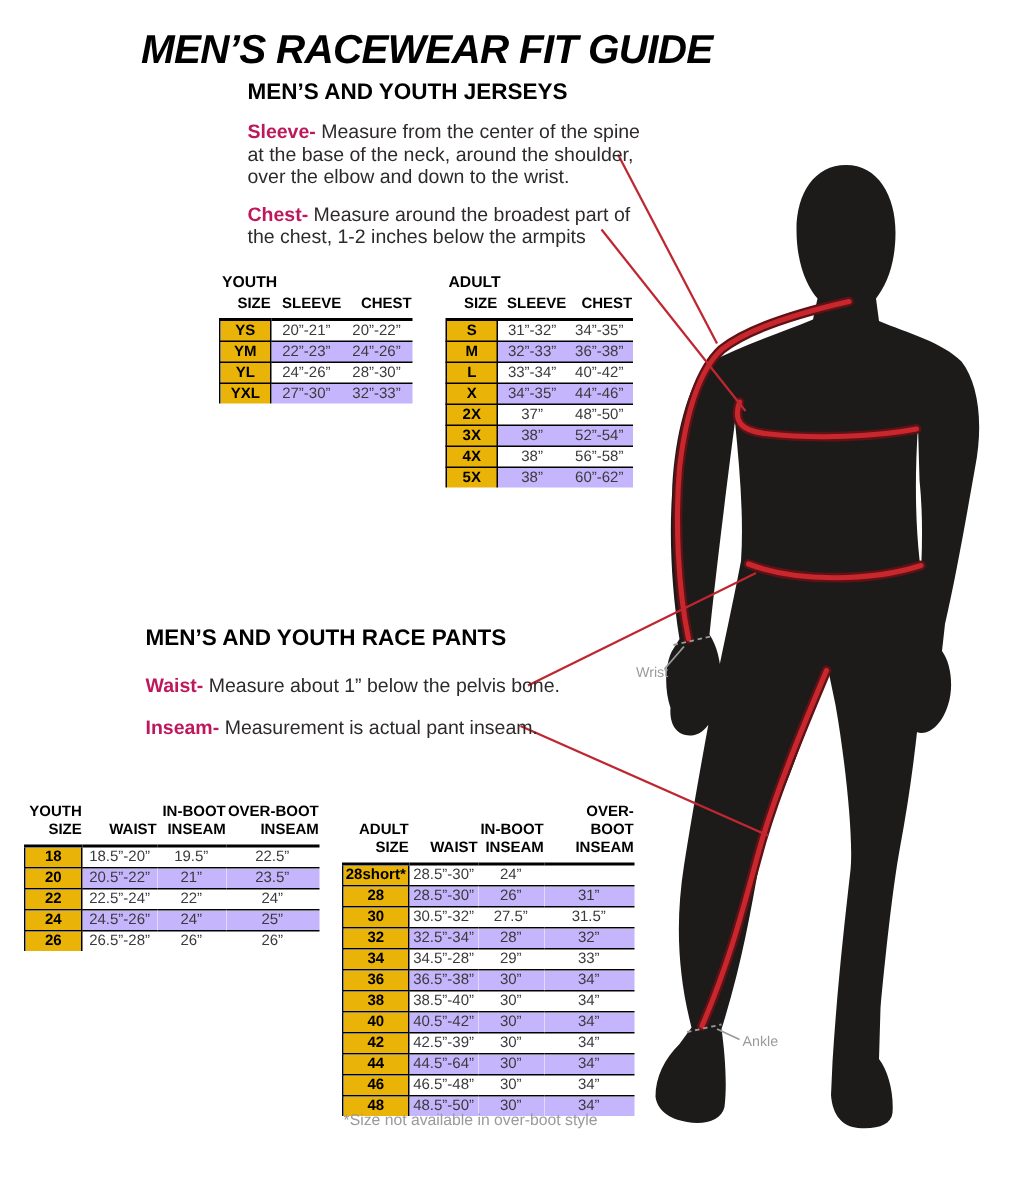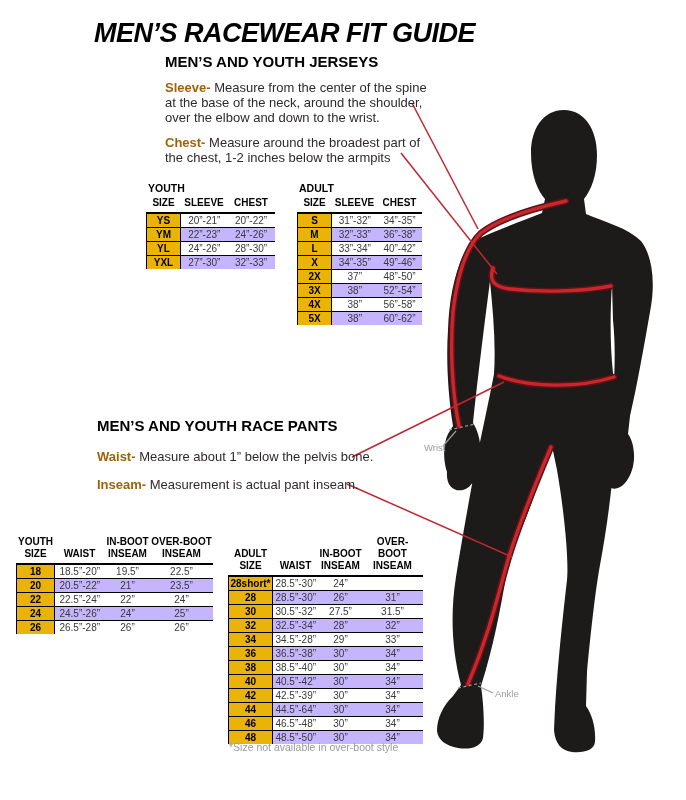--- a/index.html
+++ b/index.html
@@ -2,25 +2,25 @@
 <html><head>
 <meta charset="utf-8">
 <style>
   html,body{margin:0;padding:0;background:#fff;}
   .canvas{position:relative;width:686px;height:800px;background:#ffffff;overflow:hidden;
           font-family:"Liberation Sans",sans-serif;color:#000;}
   .abs{position:absolute;}
   .title{font-size:27px;font-weight:bold;font-style:italic;letter-spacing:-0.5px;color:#000;white-space:nowrap;}
   .h2{font-size:15px;font-weight:bold;color:#000;white-space:nowrap;}
   .para{font-size:13px;line-height:15px;color:#2e2a2b;}
-  .para .lbl{color:#a16207;font-weight:bold;}
+  .para .lbl{color:#be185d;font-weight:bold;}
   .nowrap{white-space:nowrap;}
   .group-label{font-size:10.5px;font-weight:bold;color:#000;margin:0 0 3px 2px;line-height:11px;}
   table.fit{border-collapse:collapse;table-layout:fixed;}
-  table.fit th{font-size:10px;font-weight:bold;color:#000;text-align:center;vertical-align:bottom;
+  table.fit th{font-size:10px;font-weight:bold;color:#000;text-align:right;vertical-align:bottom;
                padding:0 0 3px 0;border-bottom:2px solid #000;line-height:12px;}
   table.fit td{font-size:10px;color:#3a3a3a;text-align:center;height:13px;line-height:13px;
                padding:0;border-bottom:1px solid #000;overflow:hidden;white-space:nowrap;}
   table.fit tr:last-child td{border-bottom:none;}
   table.fit td.sz{font-weight:bold;color:#000;background:#eab308;border-left:1px solid #000;border-right:1px solid #000;}
   table.fit td.shade{background:#c4b5fd;}
   .footnote{font-size:10.5px;color:#9a9a9a;white-space:nowrap;}
   svg text{font-family:"Liberation Sans",sans-serif;}
 </style>
 </head>
@@ -158,21 +158,21 @@
             <td class="shade">36”-38”</td>
           </tr>
         <tr>
             <td class="sz">L</td>
             <td>33”-34”</td>
             <td>40”-42”</td>
           </tr>
         <tr>
             <td class="sz">X</td>
             <td class="shade">34”-35”</td>
-            <td class="shade">49”-46”</td>
+            <td class="shade">44”-46”</td>
           </tr>
         <tr>
             <td class="sz">2X</td>
             <td>37”</td>
             <td>48”-50”</td>
           </tr>
         <tr>
             <td class="sz">3X</td>
             <td class="shade">38”</td>
             <td class="shade">52”-54”</td>

